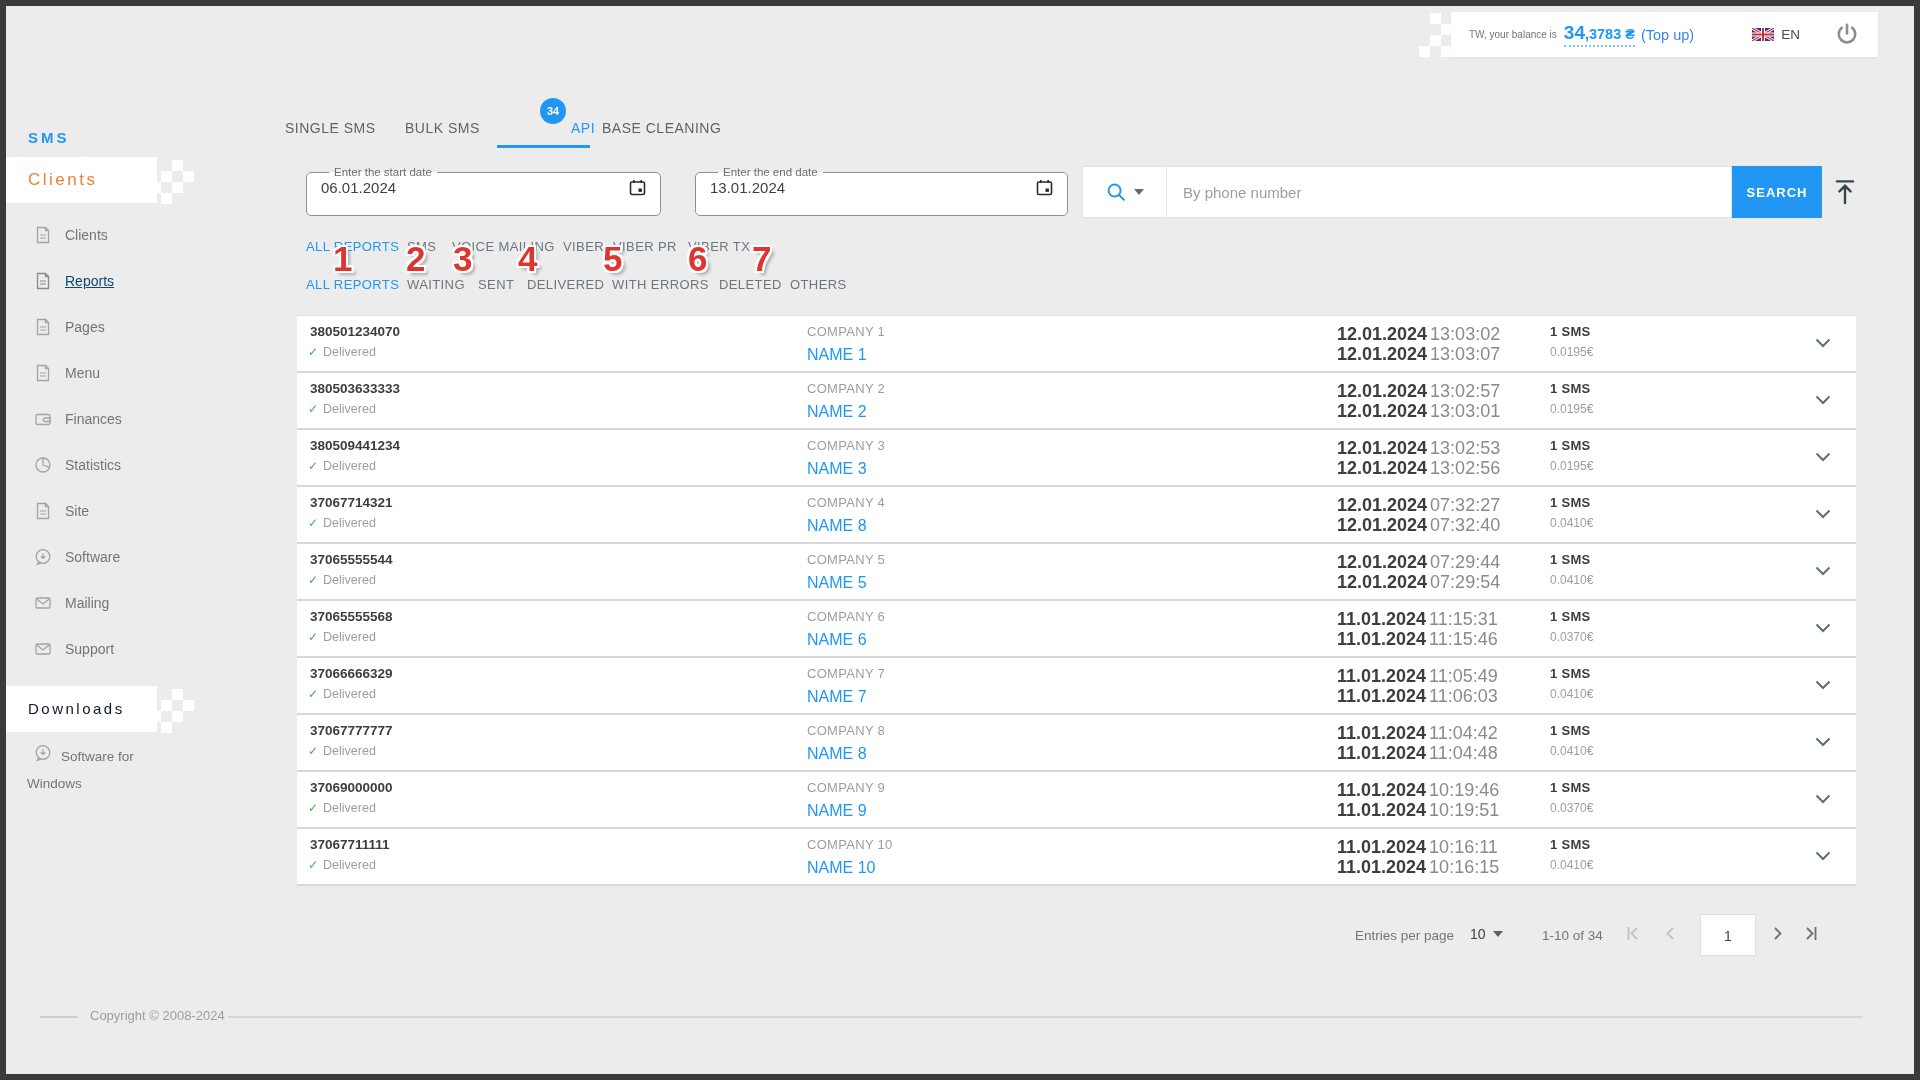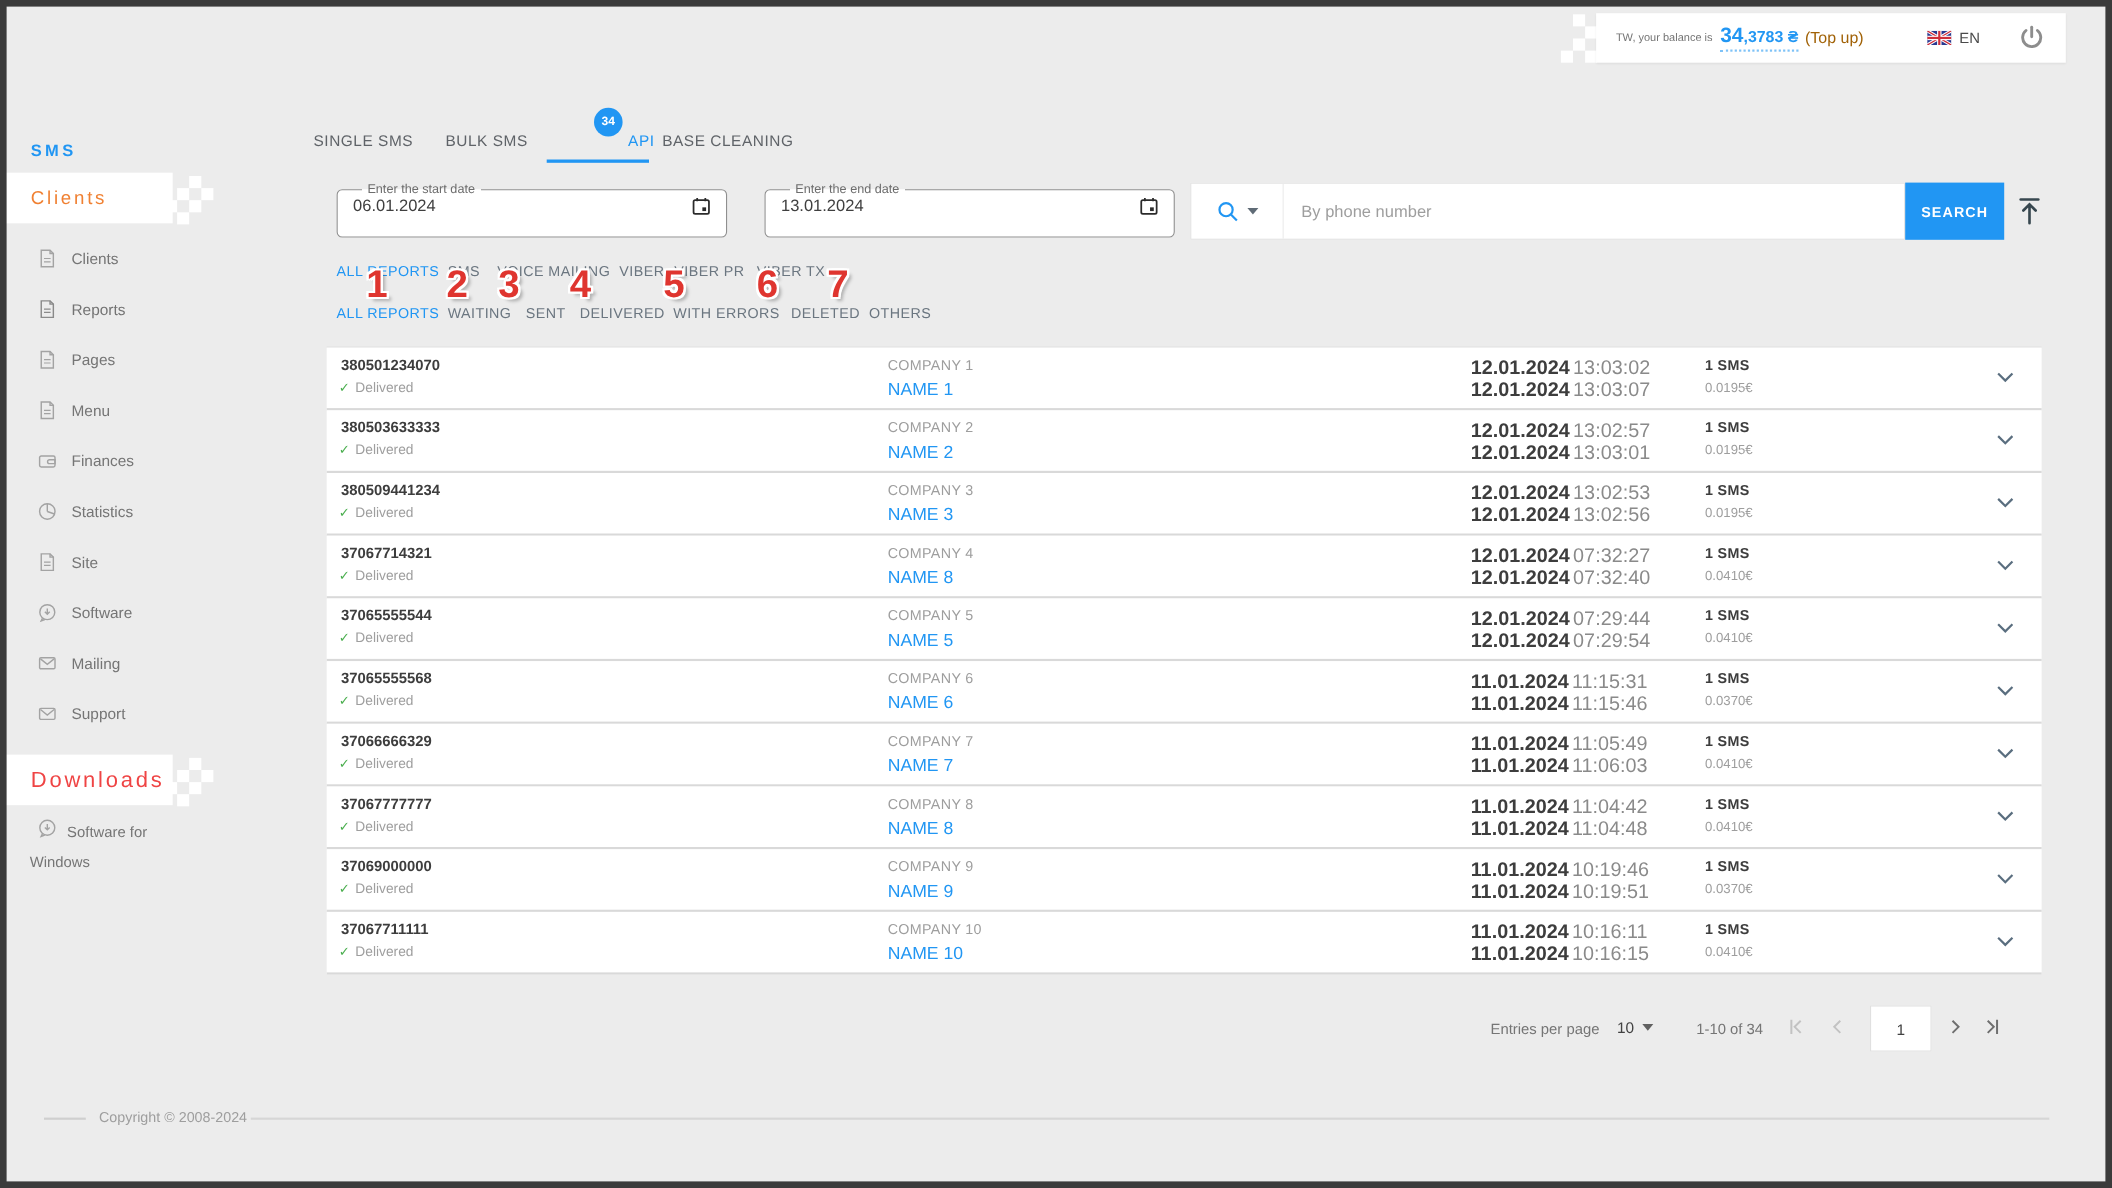--- a/index.html
+++ b/index.html
@@ -15,44 +15,44 @@
   
   .topbar-box{
     position:absolute; left:1451px; top:12px; width:427px; height:45px;
     background:#fff; display:flex; align-items:center; padding:0 18px;
     box-shadow:0 1px 2px rgba(0,0,0,.06);
   }
   .balance-prefix{ font-size:10px; color:#757575; margin-right:7px; white-space:nowrap;}
   .balance-number{ color:#2196f3; font-weight:bold; border-bottom:2px dotted #7ec2f7; padding-bottom:1px; white-space:nowrap; cursor:pointer;}
   .balance-whole{ font-size:19px; }
   .balance-fraction{ font-size:14.5px; }
-  .topup-link{ color:#a16207; font-size:14.5px; margin-left:6px; cursor:pointer; white-space:nowrap;}
+  .topup-link{ color:#3b82f6; font-size:14.5px; margin-left:6px; cursor:pointer; white-space:nowrap;}
   .lang-group{ margin-left:auto; display:flex; align-items:center; gap:7px; cursor:pointer;}
   .lang-label{ font-size:13.5px; color:#4a4a4a; }
   .power-btn{ margin-left:34px; cursor:pointer; display:flex; }
 
   
   .pix{ position:absolute; }
   .pix i{ position:absolute; width:11px; height:11px; background:#fff; }
 
   
   .sms-header{
     position:absolute; left:0; top:119px; height:38px; line-height:38px;
     border-left:5px solid #2196f3; padding-left:23px;
     color:#2196f3; font-size:15px; font-weight:bold; letter-spacing:3px; cursor:pointer;
   }
   .section-strip{
     position:absolute; left:0; width:157px; height:46px; line-height:46px;
     background:#fff; padding-left:23px; font-size:17px; letter-spacing:2.5px; cursor:pointer;
   }
   .clients-header{ top:157px; border-left:5px solid #f08032; color:#f08032; }
-  .downloads-header{ top:686px; border-left:5px solid #8e4fae; color:#ef4444; font-size:20px; }
+  .downloads-header{ top:686px; border-left:5px solid #8e4fae; color:#0f172a; font-size:15px; }
   .nav{ position:absolute; left:0; top:212px; width:240px; }
   .nav-item{ height:46px; display:flex; align-items:center; padding-left:34px; gap:13px; font-size:14px; color:#757575; cursor:pointer; }
-  .nav-item.active .nav-label{ color:#737373; }
+  .nav-item.active .nav-label{ color:#0c4a6e;text-decoration:underline; }
   .nav-ico{ display:flex; width:18px; }
   .sfw{
     position:absolute; left:27px; top:744px; width:152px;
     font-size:13.5px; color:#757575; line-height:26px; cursor:pointer;
   }
   .sfw .nav-ico{ display:inline-block; vertical-align:middle; margin:0 9px 0 7px; }
 
   
   .tab{ position:absolute; top:110px; height:36px; line-height:36px; font-size:14px; letter-spacing:.5px; color:#5f6368; cursor:pointer; white-space:nowrap;}
   .tab.active{ color:#2196f3; }

